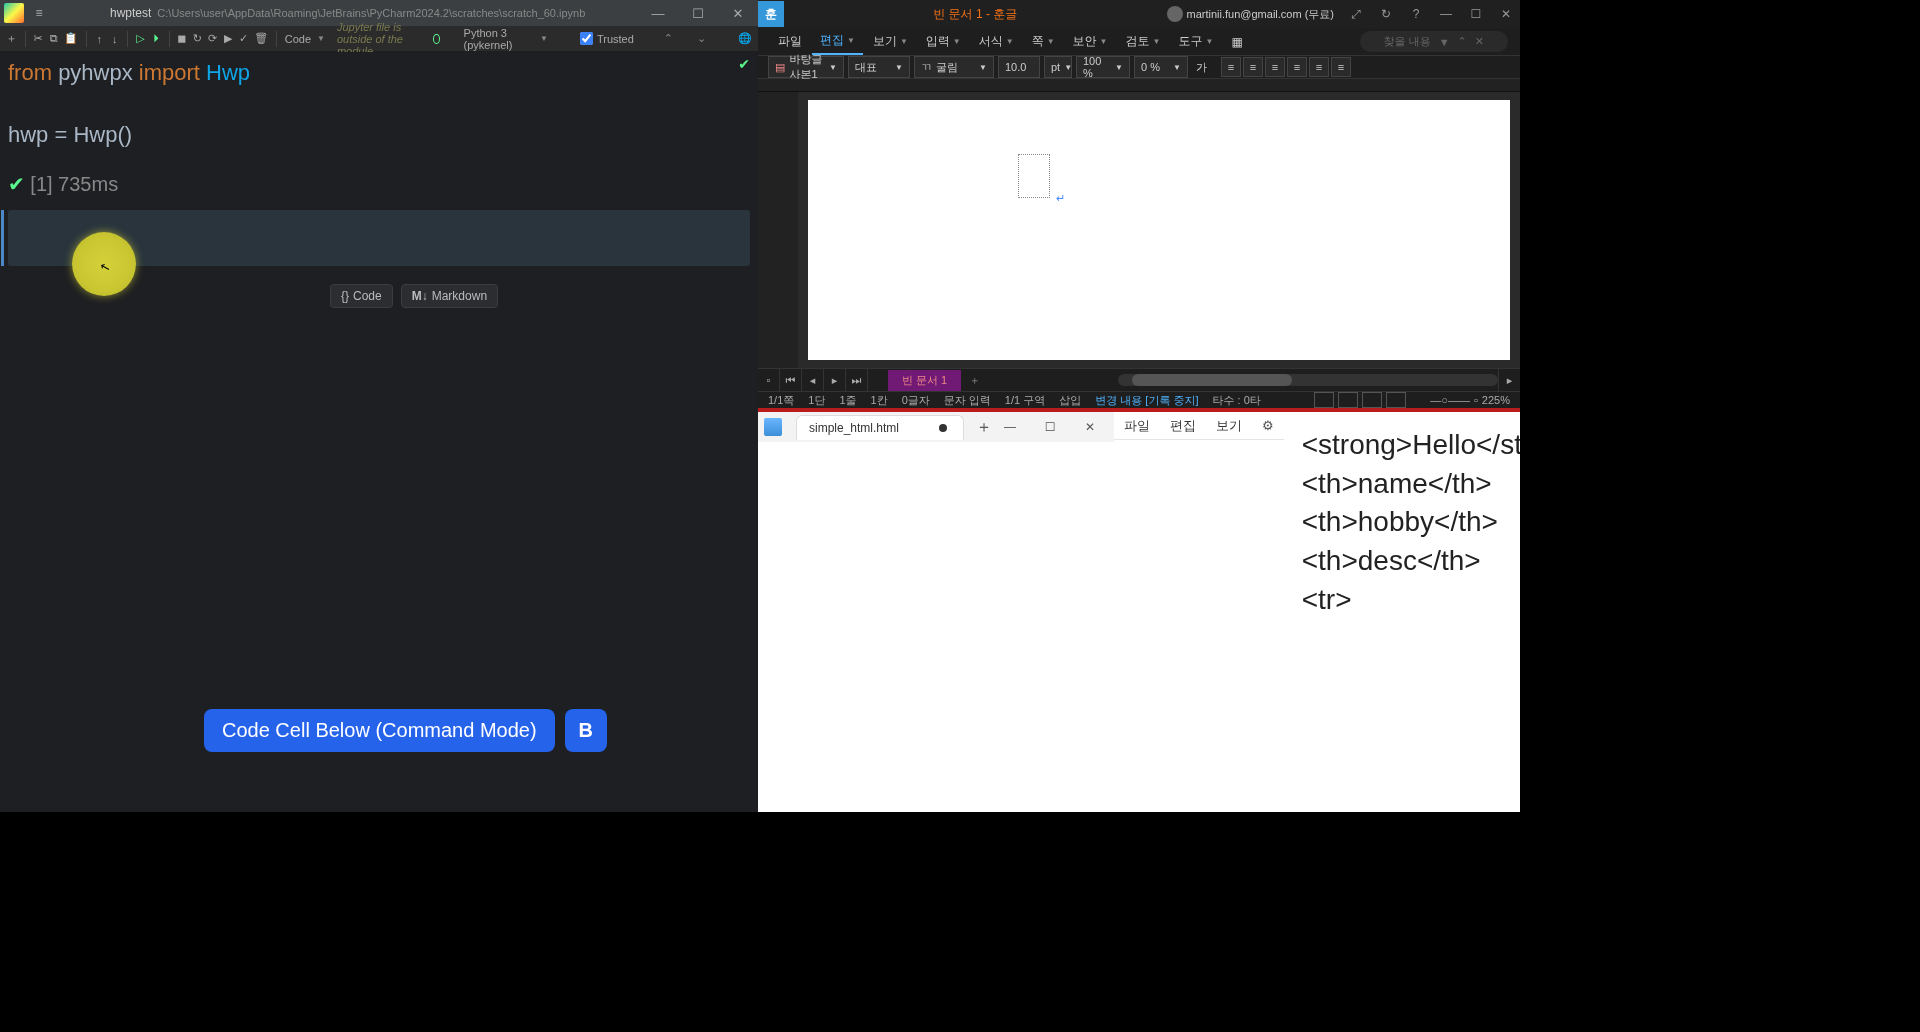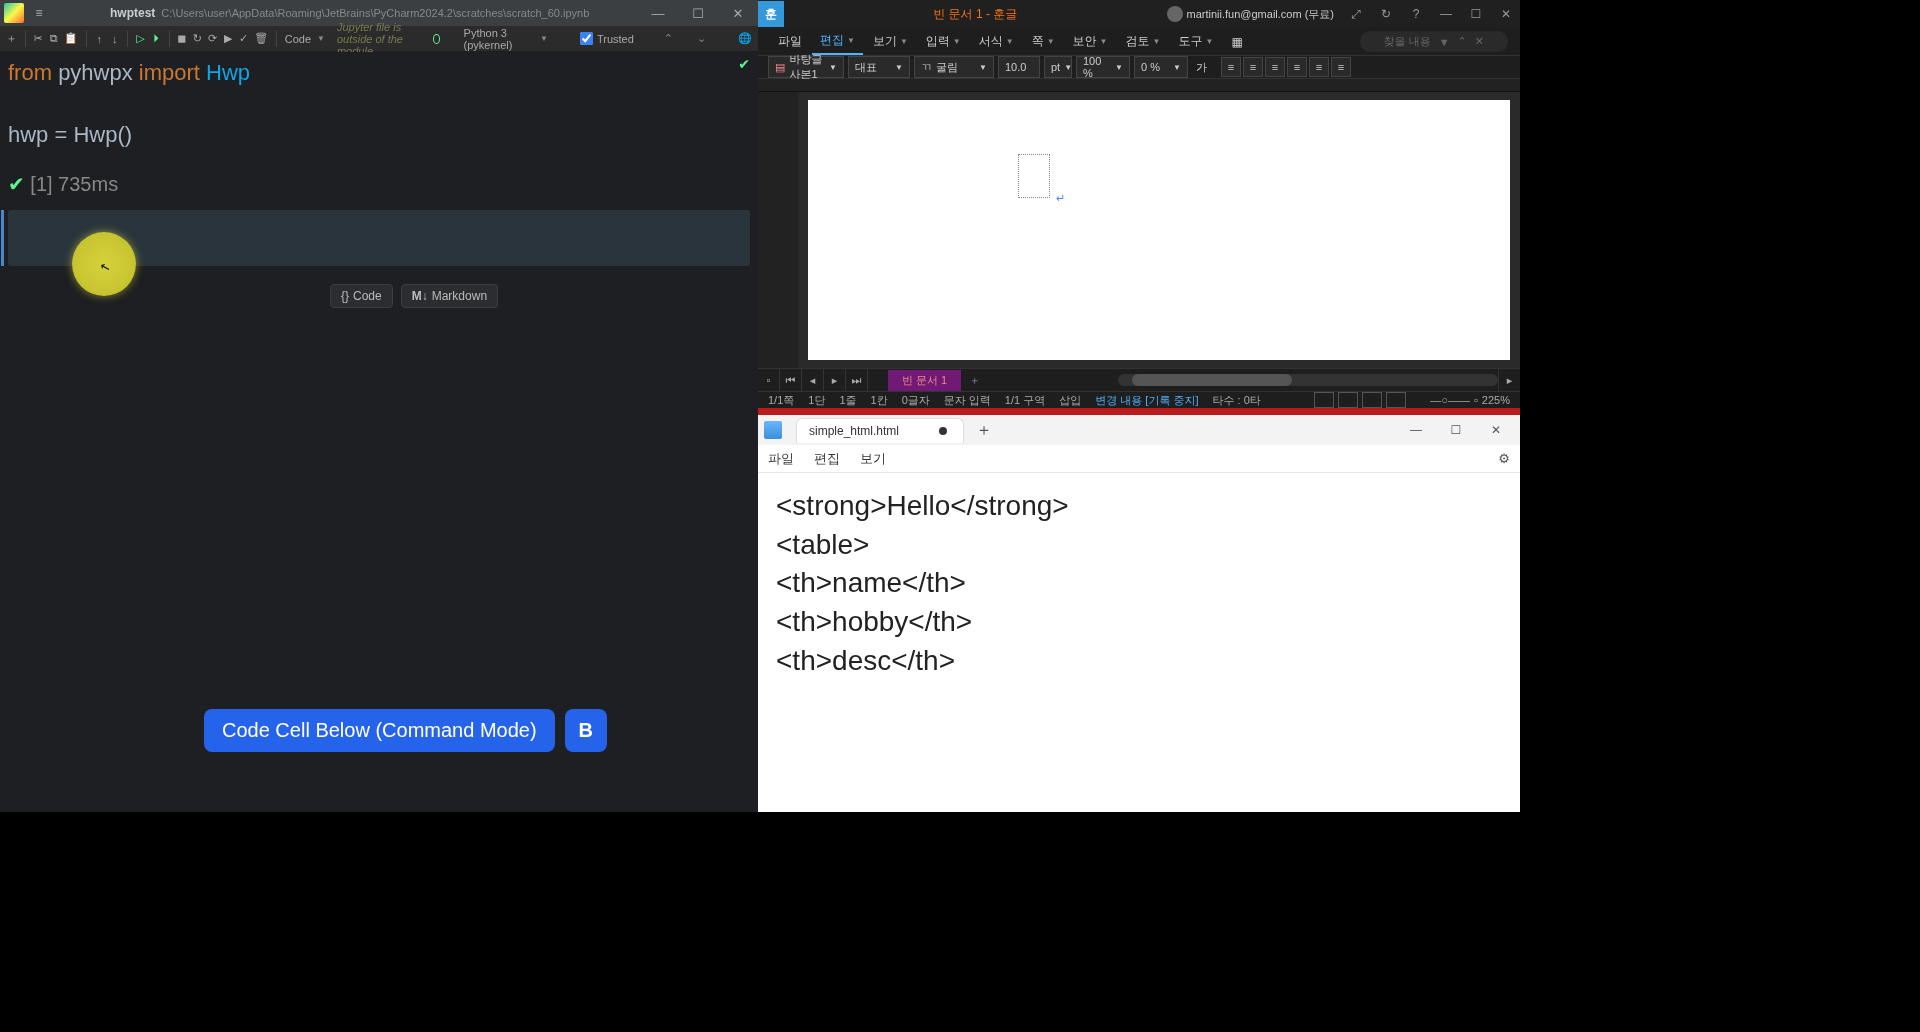--- a/index.html
+++ b/index.html
@@ -3,21 +3,21 @@
 <meta charset="utf-8">
 <style>
 * { margin: 0; padding: 0; box-sizing: border-box; font-family: "Segoe UI", sans-serif; }
 body { background: #000; width: 1920px; height: 1032px; position: relative; overflow: hidden; }
 
 
 .pycharm { position: absolute; left: 0; top: 0; width: 758px; height: 812px; background: #2b2b2b; display: flex; flex-direction: column; }
 .pc-title { height: 26px; background: #3c3f41; display: flex; align-items: center; color: #bbb; font-size: 12px; }
 .pc-title .logo { width: 20px; height: 20px; margin: 0 4px; background: linear-gradient(135deg,#21c7a8,#fcf84a,#ff6b2b); border-radius: 2px; }
 .pc-title .burger { width: 22px; text-align: center; color: #aaa; cursor: pointer; }
-.pc-title .tabname { margin-left: 60px; font-weight: 700; color: #ccc; }
+.pc-title .tabname { margin-left: 60px; font-weight: 400; color: #ccc; }
 .pc-title .path { margin-left: 6px; color: #888; font-size: 11px; }
 .pc-title .winbtns { margin-left: auto; display: flex; }
 .pc-title .winbtn { width: 40px; text-align: center; color: #aaa; font-size: 13px; }
 .pc-tool { height: 26px; background: #2b2b2b; border-bottom: 1px solid #1e1e1e; display: flex; align-items: center; padding: 0 6px; gap: 6px; color: #aaa; font-size: 11px; }
 .pc-tool .tbtn { width: 18px; height: 18px; display: flex; align-items: center; justify-content: center; color: #aaa; }
 .pc-tool .sep { width: 1px; height: 16px; background: #444; margin: 0 2px; }
 .pc-tool .warn { color: #7a7a50; font-style: italic; margin-left: 6px; }
 .pc-tool .kernel { margin-left: auto; display: flex; align-items: center; gap: 24px; }
 .pc-tool .kernel .dot { width: 10px; height: 10px; border: 1.5px solid #5af78e; border-radius: 50%; }
 .pc-tool .trusted input { accent-color: #3b82f6; }
@@ -73,21 +73,21 @@
 .hwp-tabs .plus { margin-left: 8px; color: #888; }
 .hwp-tabs .hscroll { margin-left: auto; width: 380px; height: 12px; background: #333; border-radius: 6px; position: relative; }
 .hwp-tabs .hscroll .thumb { position: absolute; left: 14px; width: 160px; height: 12px; background: #555; border-radius: 6px; }
 .hwp-status { height: 22px; background: #1e1e1e; display: flex; align-items: center; padding: 0 10px; gap: 14px; font-size: 11px; color: #aaa; border-top: 1px solid #333; }
 .hwp-status .blue { color: #4fb3ff; }
 .hwp-status .views { margin-left: auto; display: flex; gap: 4px; }
 .hwp-status .vb { width: 20px; height: 16px; border: 1px solid #555; }
 .hwp-status .zoom { margin-left: 10px; display: flex; align-items: center; gap: 4px; }
 
 
-.notepad { position: absolute; left: 758px; top: 408px; width: 762px; height: 404px; background: #fff; display: flex; flex-direction: column; border-top: 7px solid #b91c1c; }
+.notepad { position: absolute; left: 758px; top: 408px; width: 762px; height: 404px; background: #fff; display: flex; border-top: 4px solid #b91c1c; }
 .np-title { height: 30px; background: #f3f3f3; display: flex; align-items: center; padding: 0 6px; font-size: 12px; color: #333; }
 .np-title .nicon { width: 18px; height: 18px; background: linear-gradient(#6bb6ff,#3a8fd8); border-radius: 2px; margin-right: 14px; }
 .np-title .tab { background: #fff; border: 1px solid #ddd; border-bottom: none; padding: 5px 16px 5px 12px; display: flex; align-items: center; gap: 40px; border-radius: 6px 6px 0 0; }
 .np-title .dot { width: 8px; height: 8px; background: #333; border-radius: 50%; }
 .np-title .newtab { margin-left: 12px; color: #555; font-size: 16px; }
 .np-title .wb { margin-left: auto; display: flex; gap: 4px; }
 .np-title .wbtn { width: 36px; text-align: center; color: #555; }
 .np-menu { height: 28px; background: #fff; border-bottom: 1px solid #e5e5e5; display: flex; align-items: center; padding: 0 10px; gap: 20px; font-size: 13px; color: #333; }
 .np-menu .gear { margin-left: auto; color: #555; }
 .np-body { flex: 1; background: #fff; padding: 14px 18px; font-family: Consolas, monospace; font-size: 28px; color: #222; line-height: 1.38; overflow: hidden; }
@@ -335,18 +335,18 @@
   </div>
   <div class="np-menu">
     <span>파일</span>
     <span>편집</span>
     <span>보기</span>
     <span class="gear">⚙</span>
   </div>
   <div class="np-body">
     <div>&lt;strong&gt;Hello&lt;/strong&gt;</div>
     <div></div>
-    <div>&lt;table&gt;</div>
     <div>&lt;th&gt;name&lt;/th&gt;</div>
     <div>&lt;th&gt;hobby&lt;/th&gt;</div>
     <div>&lt;th&gt;desc&lt;/th&gt;</div>
+    <div>&lt;tr&gt;</div>
   </div>
 </div>
 
 </body></html>

